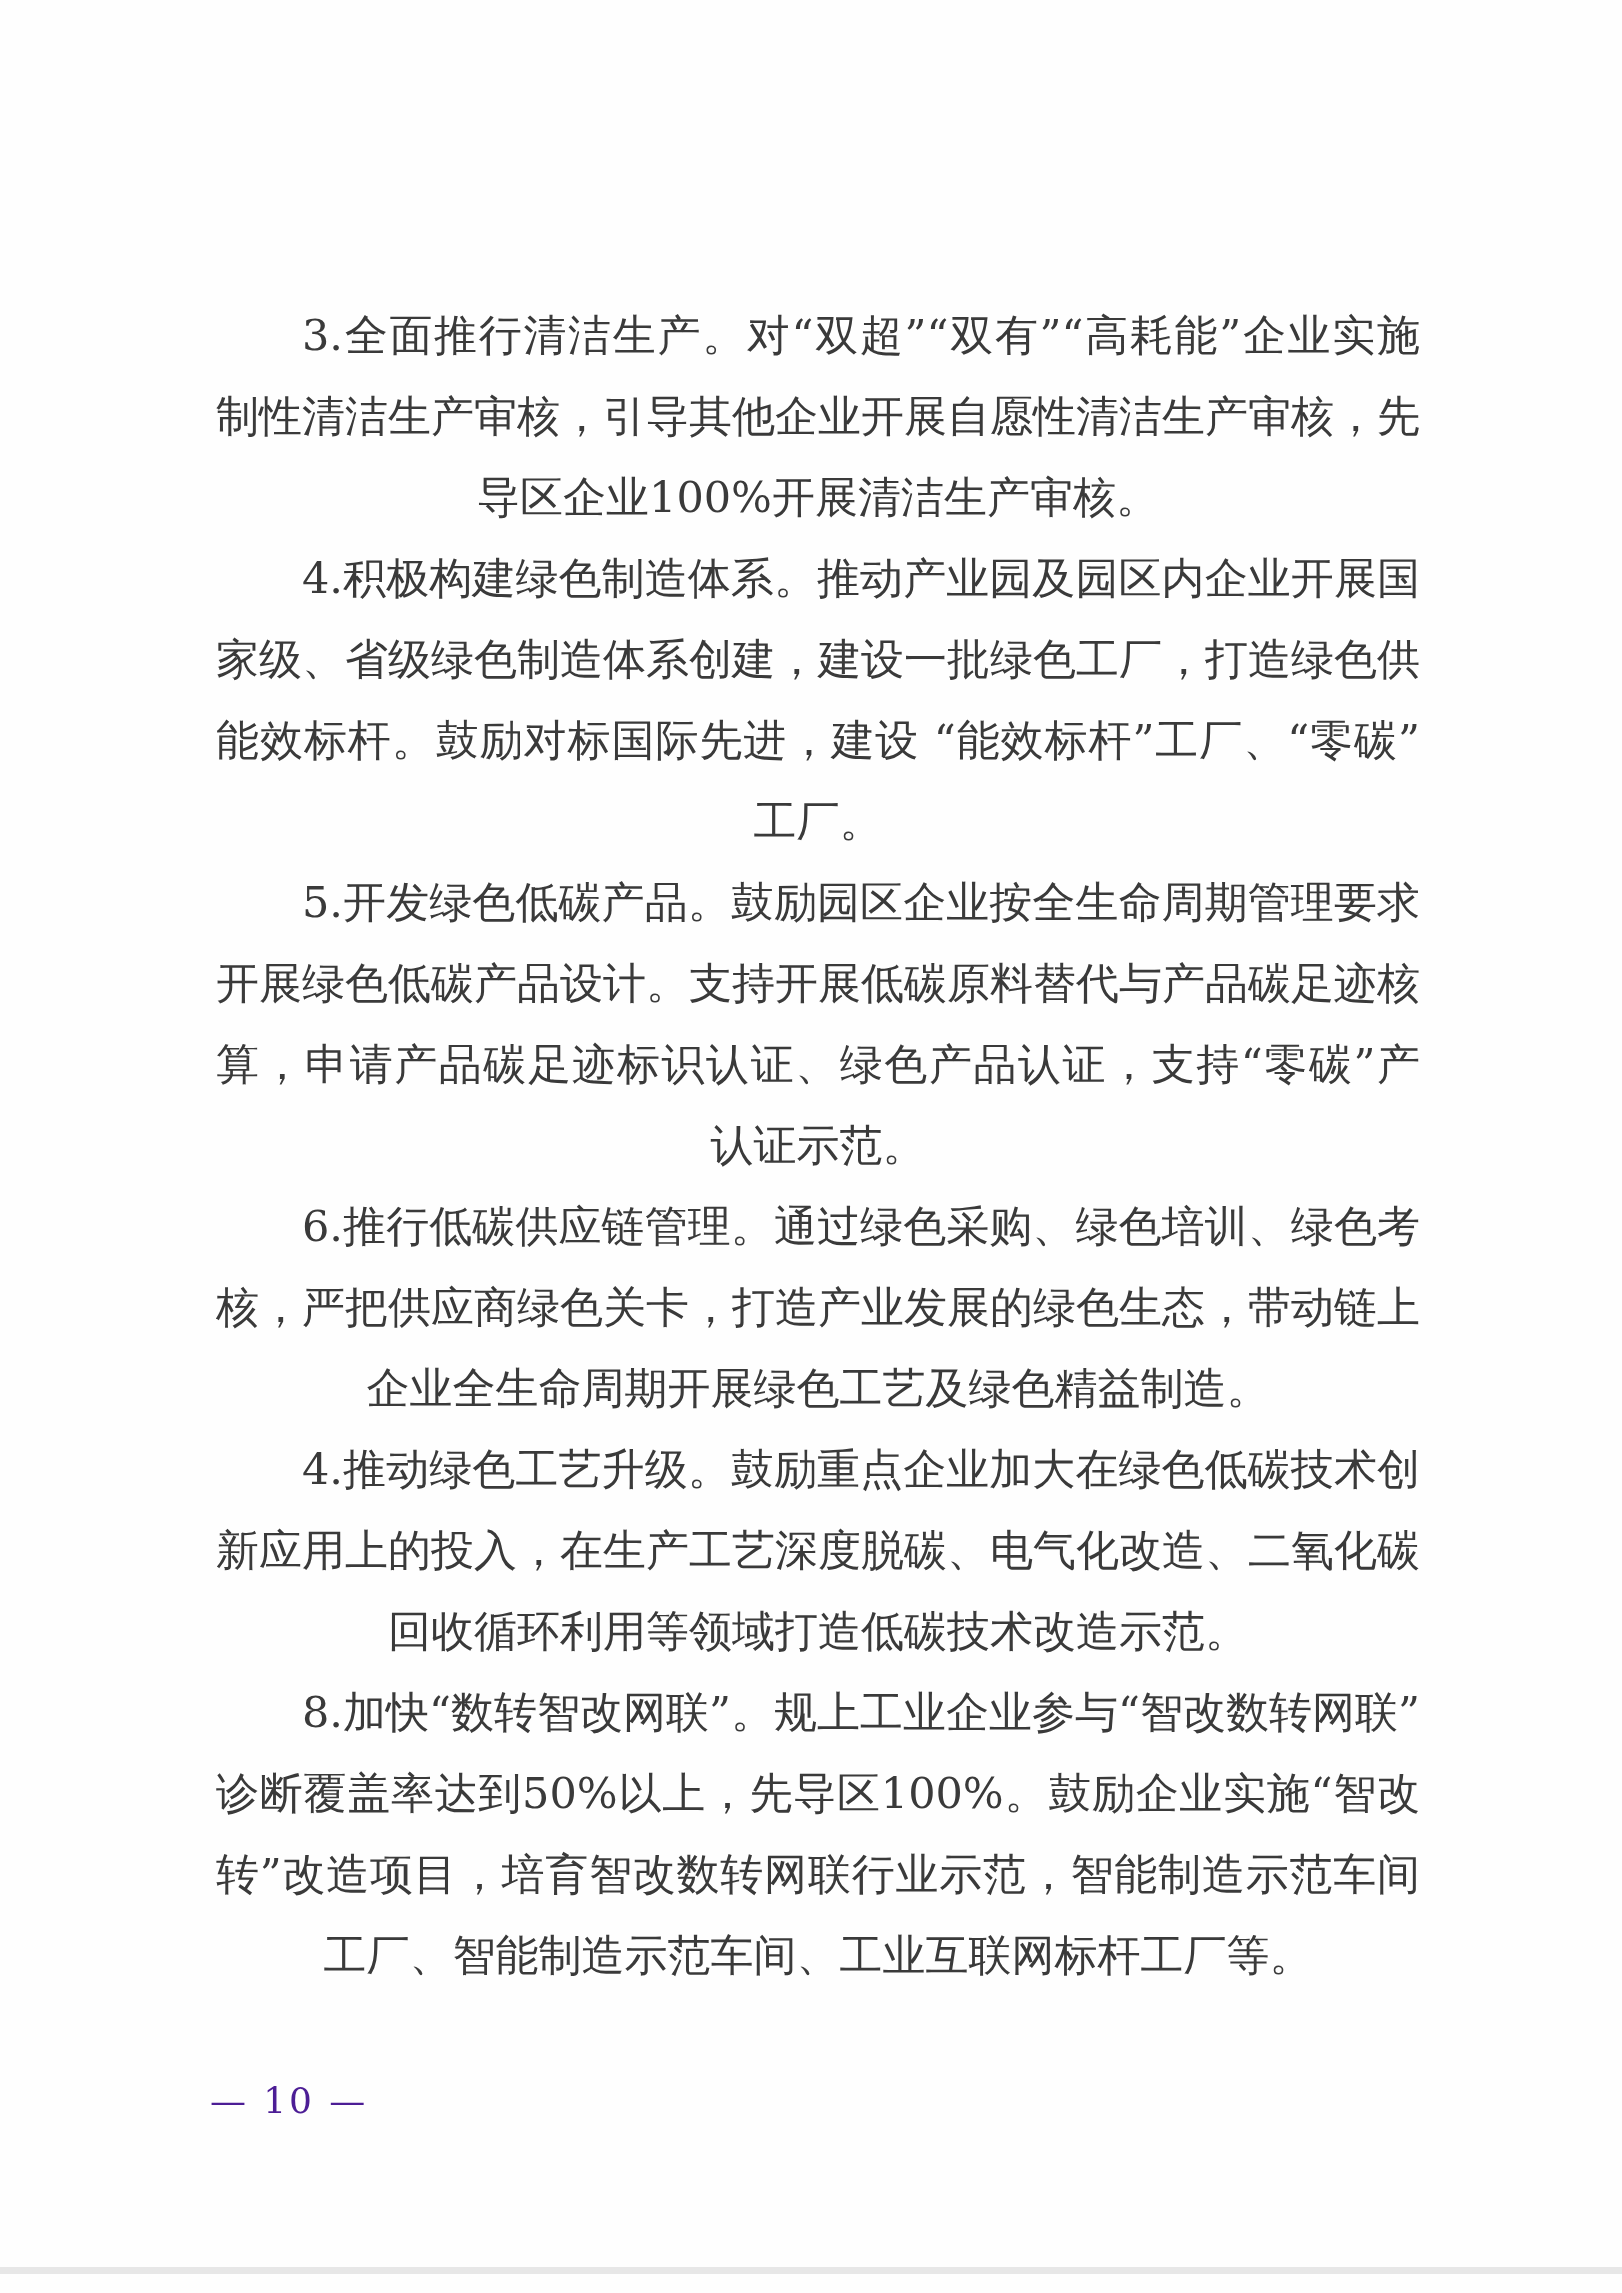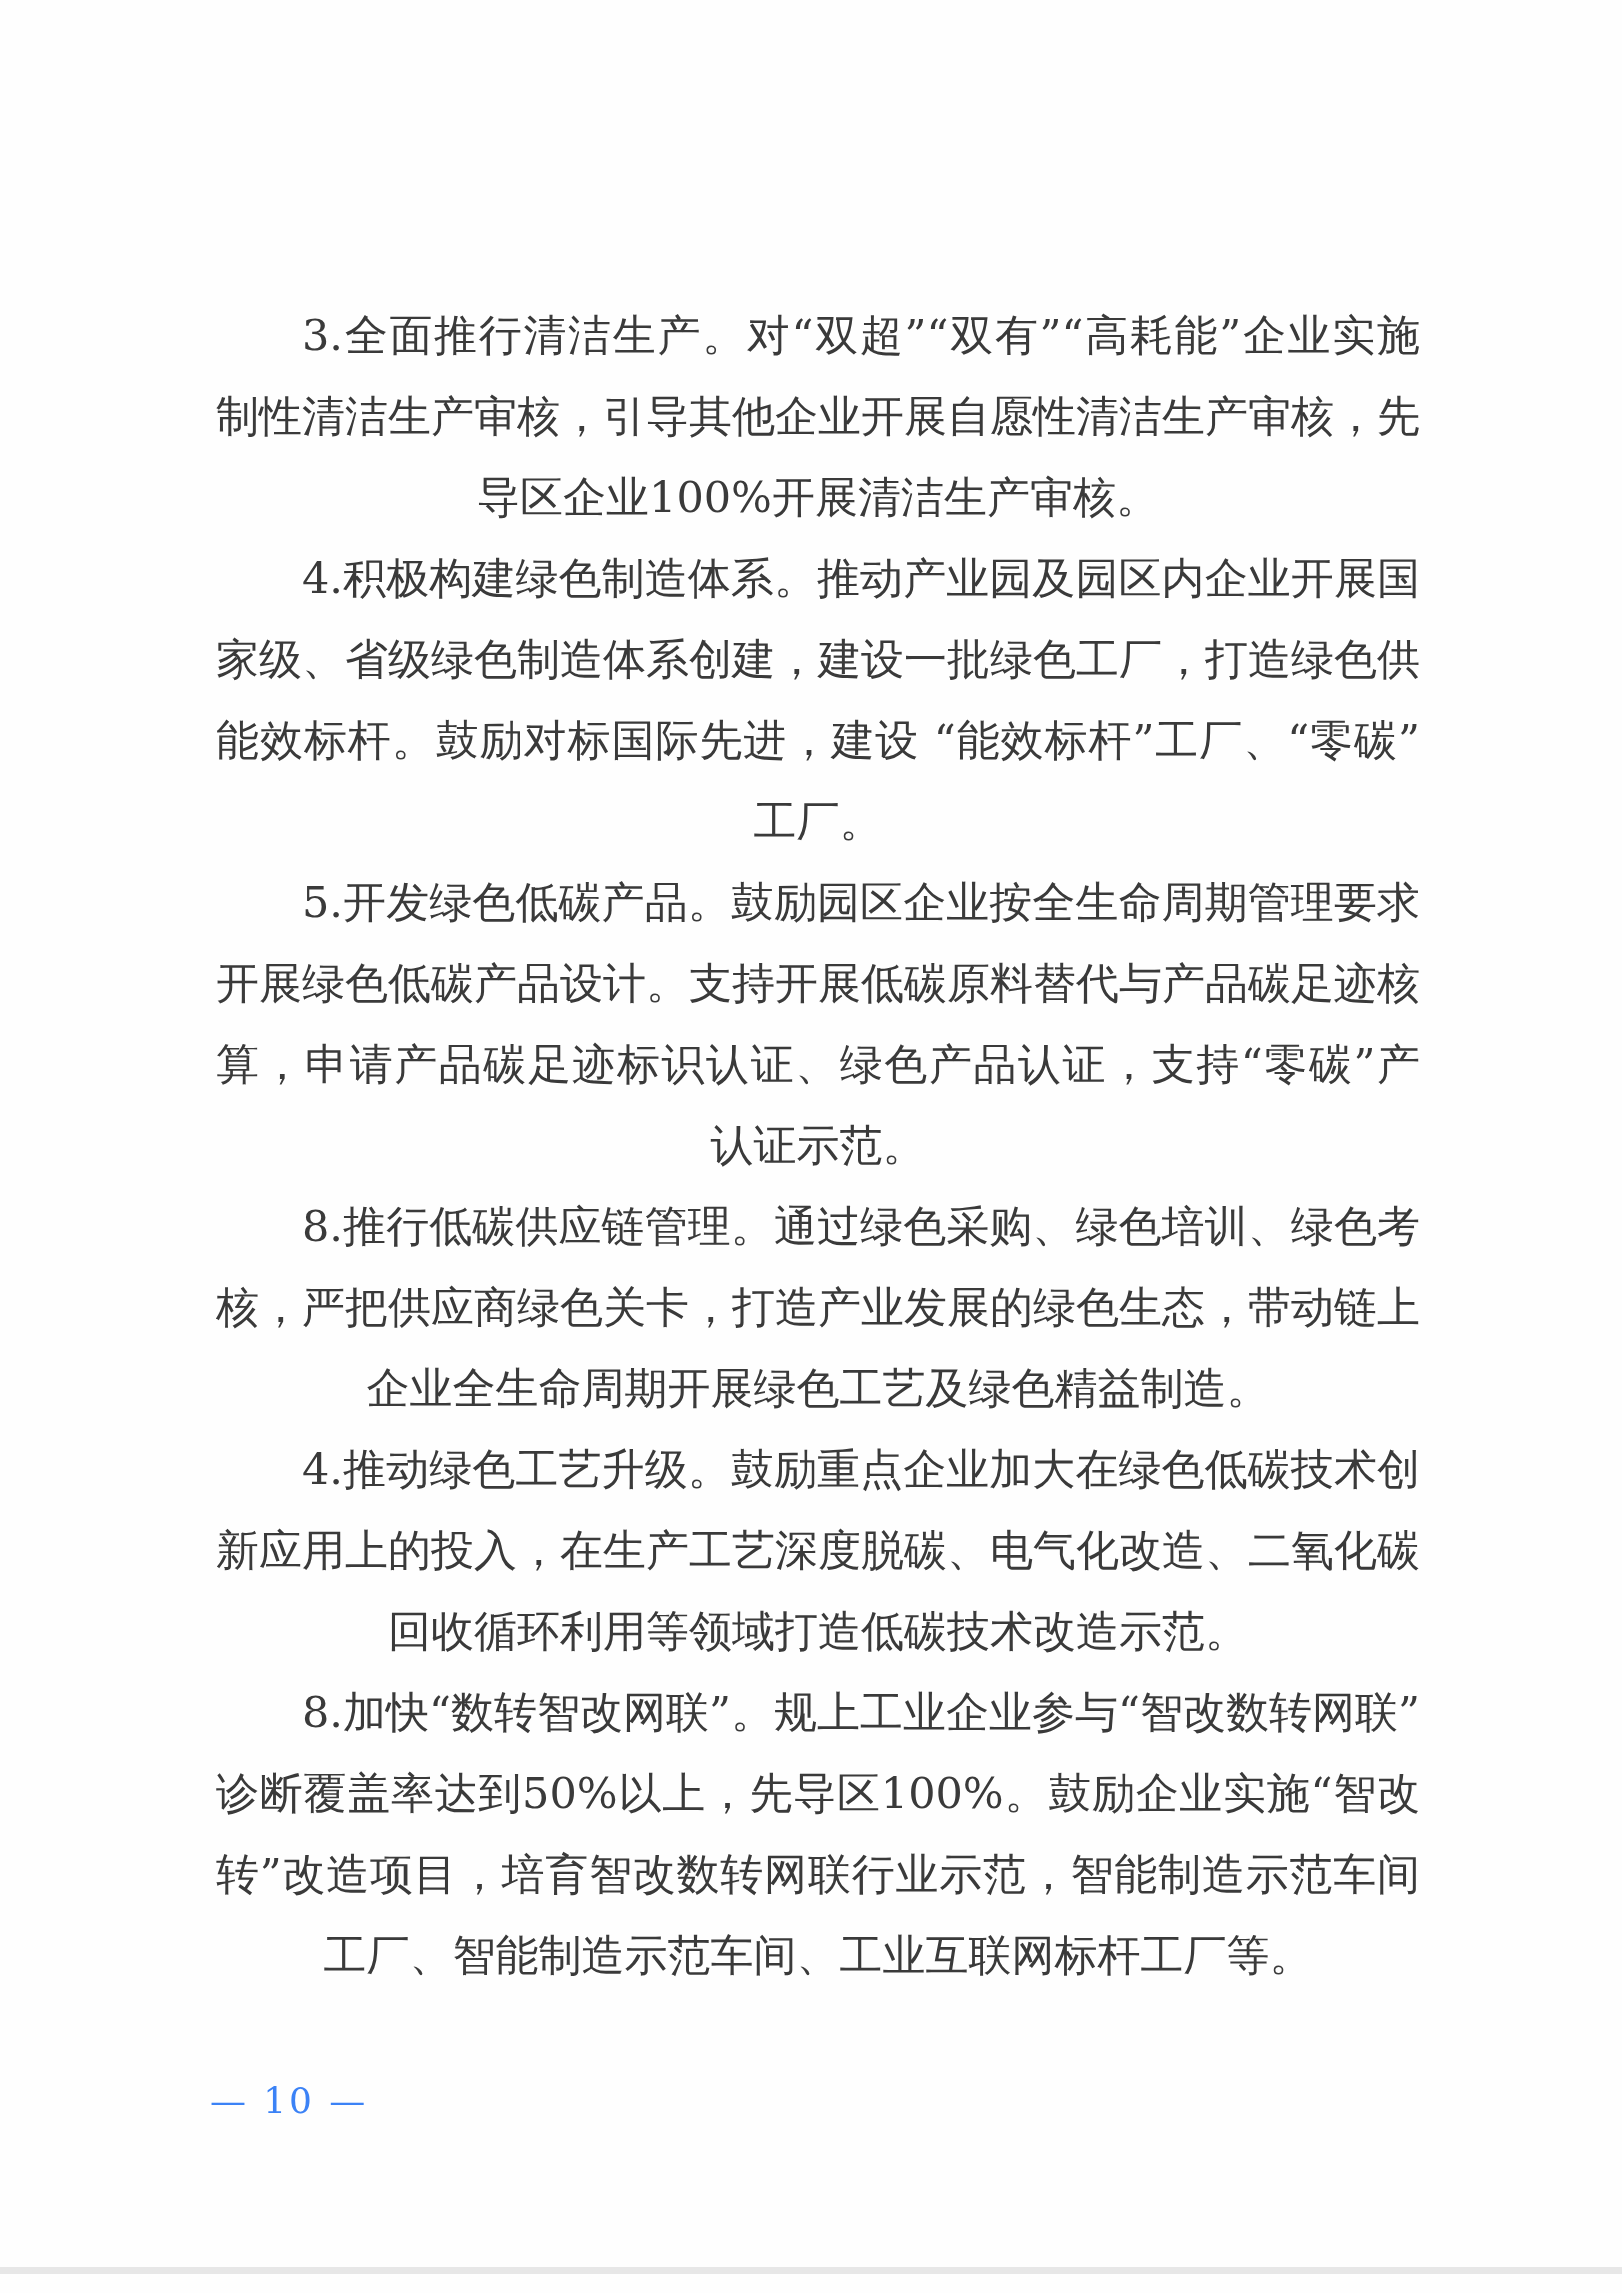--- a/index.html
+++ b/index.html
@@ -48,21 +48,21 @@
   
   .first{
     text-indent:86px;
   }
   .page-num{
     position:absolute;
     left:210px;
     top:2080px;
     font-size:36px;
     line-height:41px;
-    color:#3b82f6;
+    color:#4c1d95;
     letter-spacing:2.9px;
     font-family:"DejaVu Serif","Liberation Serif",serif;
   }
   .scan-edge{
     position:absolute;
     left:0;
     top:2267px;
     width:1622px;
     height:6.9px;
     background:#e7e7e7;
@@ -89,21 +89,21 @@
     </div>
 
     <div class="para">
       <div class="line first fill">5.开发绿色低碳产品。鼓励园区企业按全生命周期管理要求</div>
       <div class="line fill">开展绿色低碳产品设计。支持开展低碳原料替代与产品碳足迹核</div>
       <div class="line fill">算，申请产品碳足迹标识认证、绿色产品认证，支持“零碳”产品</div>
       <div class="line end">认证示范。</div>
     </div>
 
     <div class="para">
-      <div class="line first fill">8.推行低碳供应链管理。通过绿色采购、绿色培训、绿色考</div>
+      <div class="line first fill">6.推行低碳供应链管理。通过绿色采购、绿色培训、绿色考</div>
       <div class="line fill">核，严把供应商绿色关卡，打造产业发展的绿色生态，带动链上</div>
       <div class="line end">企业全生命周期开展绿色工艺及绿色精益制造。</div>
     </div>
 
     <div class="para">
       <div class="line first fill">4.推动绿色工艺升级。鼓励重点企业加大在绿色低碳技术创</div>
       <div class="line fill">新应用上的投入，在生产工艺深度脱碳、电气化改造、二氧化碳</div>
       <div class="line end">回收循环利用等领域打造低碳技术改造示范。</div>
     </div>
 

